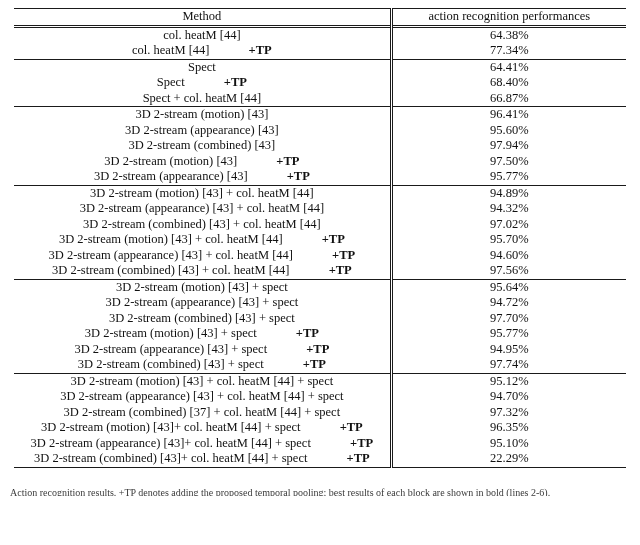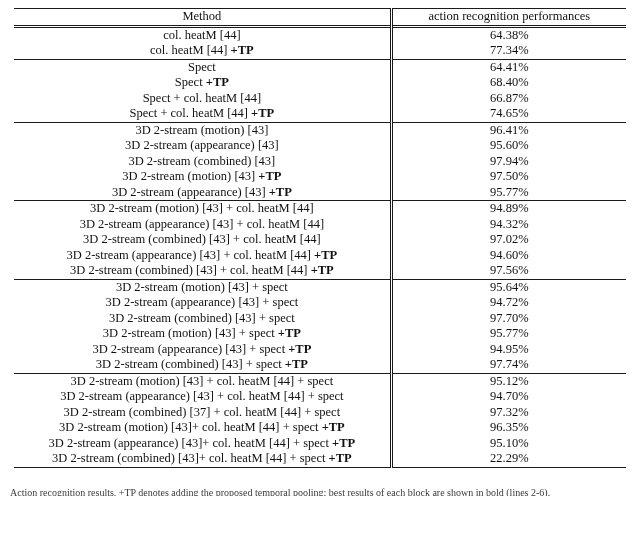--- a/index.html
+++ b/index.html
@@ -41,20 +41,21 @@
   table.results .col-method   { width: 62%; }
   table.results .col-value    { width: 38%; border-left: 3px double #1a1a1a; }
   table.results thead tr {
     border-bottom: 3px double #1a1a1a;
   }
   table.results tbody tr.group-start {
     border-top: 1px solid #1a1a1a;
   }
   .tp {
     font-weight: bold;
+    padding-left: 36px;
   }
   td.bold-value {
     font-weight: bold;
   }
   .caption {
     margin: 19px 10px 0 10px;
     font-size: 10px;
     color: #3a3a3a;
     height: 9px;
     line-height: 12px;
@@ -89,24 +90,20 @@
           <td class="col-value">64.41%</td>
         </tr>
         <tr>
           <td class="col-method"><span>Spect</span><span class="tp"> +TP</span></td>
           <td class="col-value">68.40%</td>
         </tr>
         <tr>
           <td class="col-method"><span>Spect + col. heatM [44]</span></td>
           <td class="col-value">66.87%</td>
         </tr>
-        <tr>
-          <td class="col-method"><span>Spect + col. heatM [44]</span><span class="tp"> +TP</span></td>
-          <td class="col-value bold-value">74.65%</td>
-        </tr>
         <tr class="group-start">
           <td class="col-method"><span>3D 2-stream (motion) [43]</span></td>
           <td class="col-value">96.41%</td>
         </tr>
         <tr>
           <td class="col-method"><span>3D 2-stream (appearance) [43]</span></td>
           <td class="col-value">95.60%</td>
         </tr>
         <tr>
           <td class="col-method"><span>3D 2-stream (combined) [43]</span></td>
@@ -124,20 +121,24 @@
           <td class="col-method"><span>3D 2-stream (motion) [43] + col. heatM [44]</span></td>
           <td class="col-value">94.89%</td>
         </tr>
         <tr>
           <td class="col-method"><span>3D 2-stream (appearance) [43] + col. heatM [44]</span></td>
           <td class="col-value">94.32%</td>
         </tr>
         <tr>
           <td class="col-method"><span>3D 2-stream (combined) [43] + col. heatM [44]</span></td>
           <td class="col-value">97.02%</td>
+        </tr>
+        <tr>
+          <td class="col-method"><span>3D 2-stream (motion) [43] + col. heatM [44]</span><span class="tp"> +TP</span></td>
+          <td class="col-value">95.70%</td>
         </tr>
         <tr>
           <td class="col-method"><span>3D 2-stream (appearance) [43] + col. heatM [44]</span><span class="tp"> +TP</span></td>
           <td class="col-value">94.60%</td>
         </tr>
         <tr>
           <td class="col-method"><span>3D 2-stream (combined) [43] + col. heatM [44]</span><span class="tp"> +TP</span></td>
           <td class="col-value bold-value">97.56%</td>
         </tr>
         <tr class="group-start">

